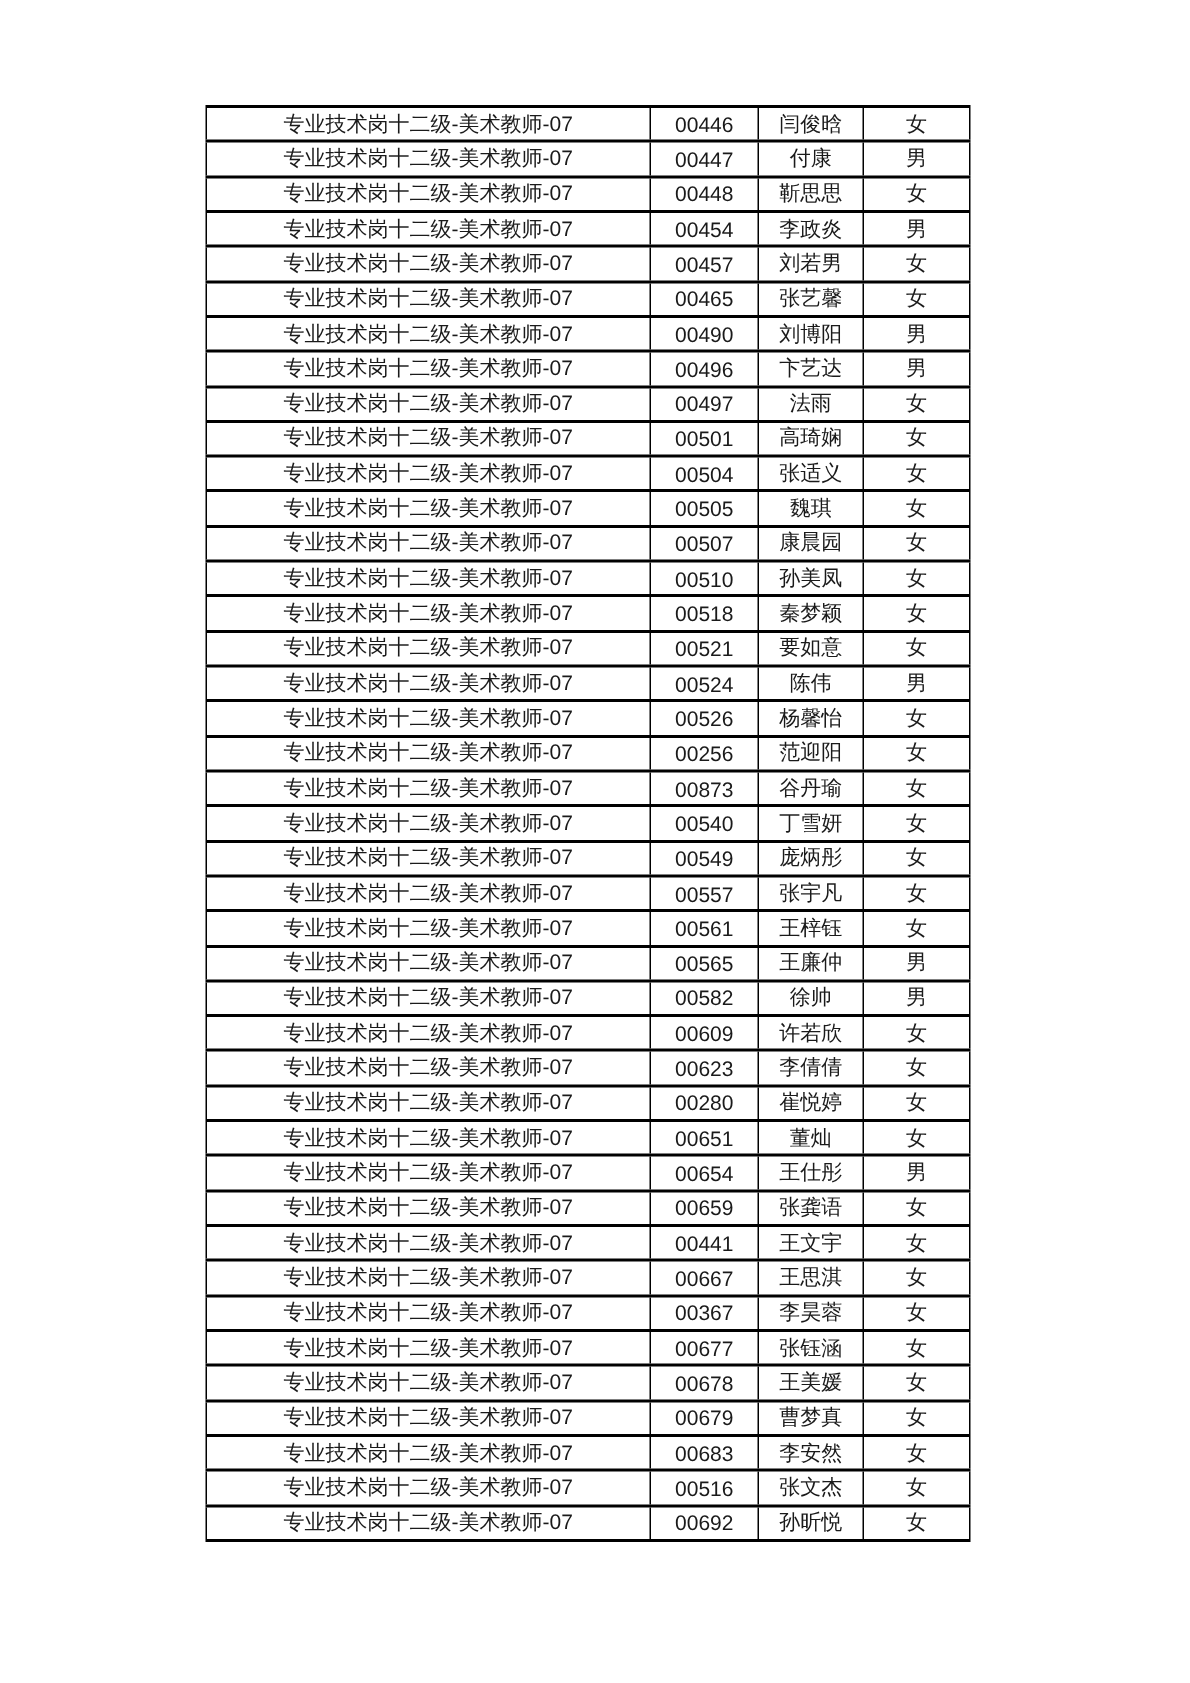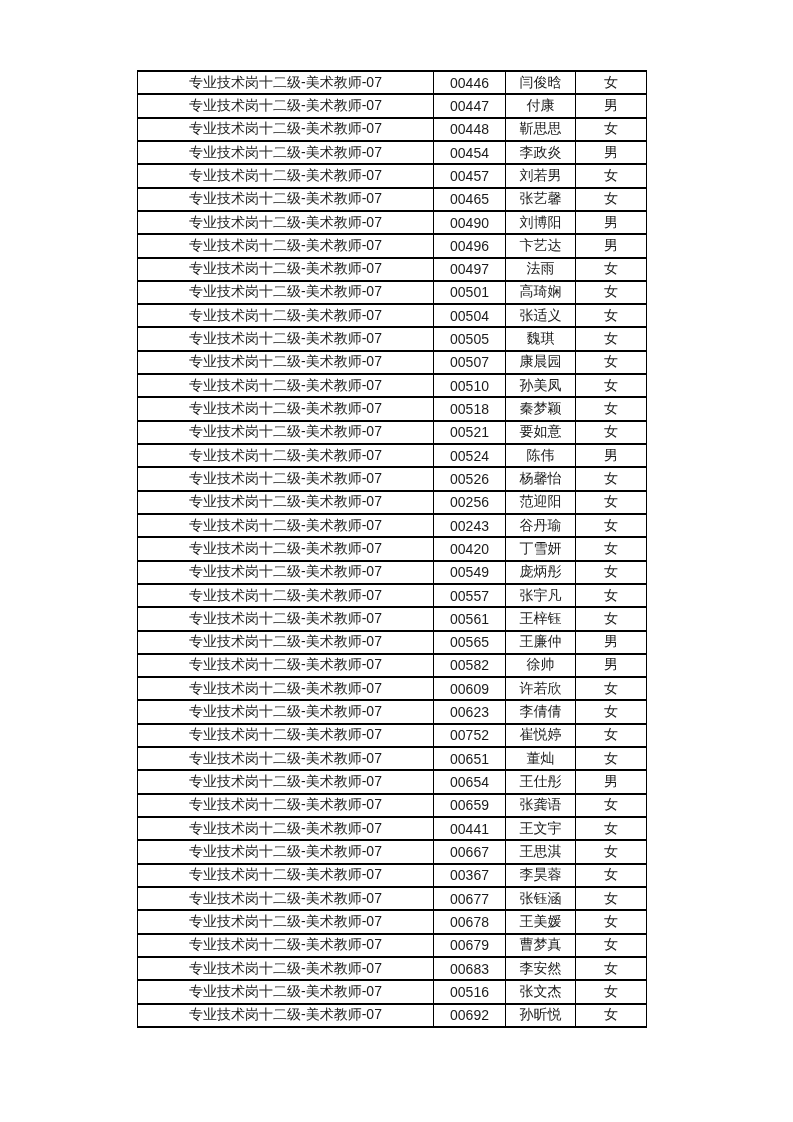--- a/index.html
+++ b/index.html
@@ -156,27 +156,27 @@
           <td class="col-gender">女</td>
         </tr>
         <tr>
           <td class="col-position">专业技术岗十二级-美术教师-07</td>
           <td class="col-number">00256</td>
           <td class="col-name">范迎阳</td>
           <td class="col-gender">女</td>
         </tr>
         <tr>
           <td class="col-position">专业技术岗十二级-美术教师-07</td>
-          <td class="col-number">00243</td>
+          <td class="col-number">00873</td>
           <td class="col-name">谷丹瑜</td>
           <td class="col-gender">女</td>
         </tr>
         <tr>
           <td class="col-position">专业技术岗十二级-美术教师-07</td>
-          <td class="col-number">00420</td>
+          <td class="col-number">00540</td>
           <td class="col-name">丁雪妍</td>
           <td class="col-gender">女</td>
         </tr>
         <tr>
           <td class="col-position">专业技术岗十二级-美术教师-07</td>
           <td class="col-number">00549</td>
           <td class="col-name">庞炳彤</td>
           <td class="col-gender">女</td>
         </tr>
         <tr>
@@ -210,21 +210,21 @@
           <td class="col-gender">女</td>
         </tr>
         <tr>
           <td class="col-position">专业技术岗十二级-美术教师-07</td>
           <td class="col-number">00623</td>
           <td class="col-name">李倩倩</td>
           <td class="col-gender">女</td>
         </tr>
         <tr>
           <td class="col-position">专业技术岗十二级-美术教师-07</td>
-          <td class="col-number">00752</td>
+          <td class="col-number">00280</td>
           <td class="col-name">崔悦婷</td>
           <td class="col-gender">女</td>
         </tr>
         <tr>
           <td class="col-position">专业技术岗十二级-美术教师-07</td>
           <td class="col-number">00651</td>
           <td class="col-name">董灿</td>
           <td class="col-gender">女</td>
         </tr>
         <tr>

